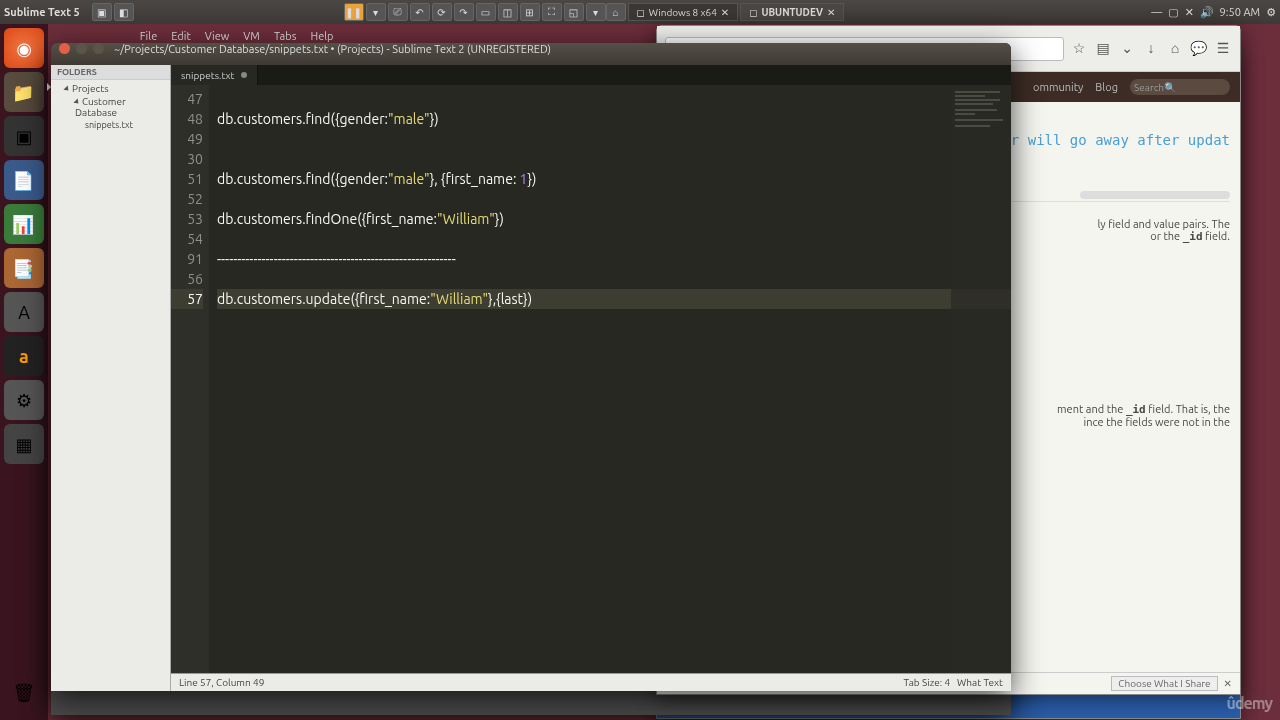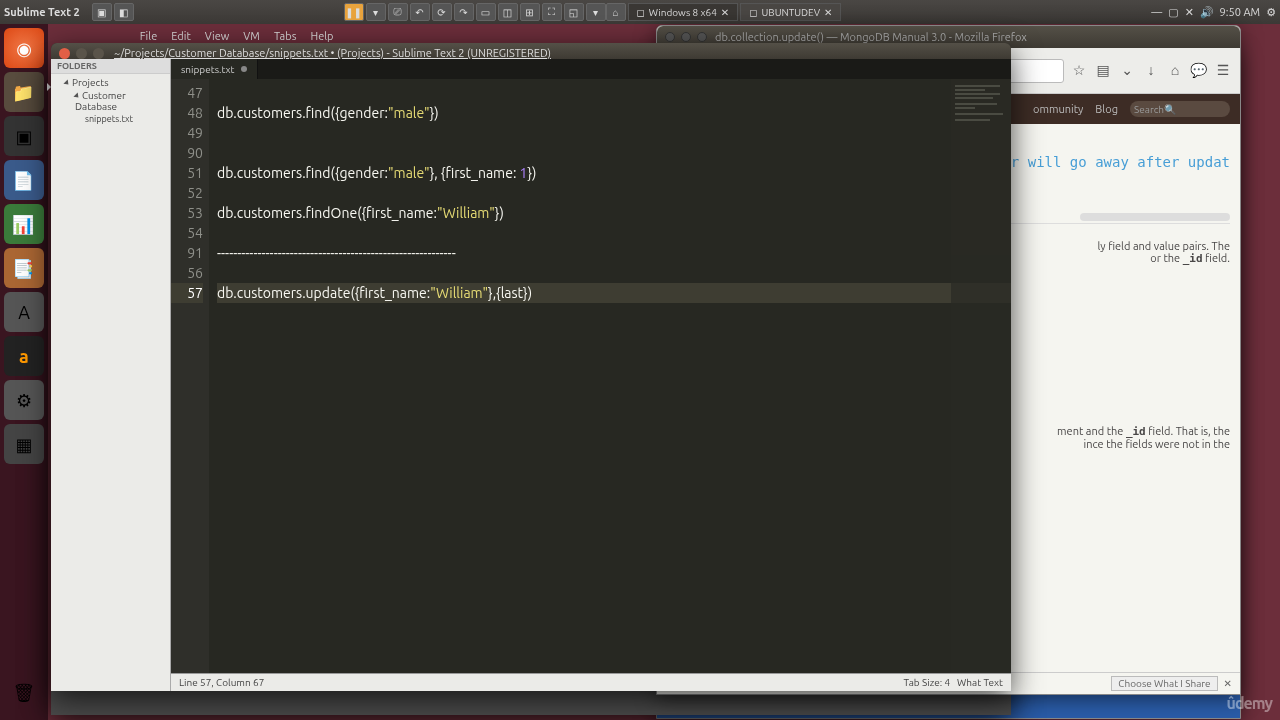--- a/index.html
+++ b/index.html
@@ -44,21 +44,21 @@
 .ff-ic { width: 18px; height: 18px; color: #555; font-size: 14px; text-align: center; }
 .ff-nav { height: 30px; background: #3d2c25; display: flex; align-items: center; justify-content: flex-end; padding: 0 10px; gap: 12px; color: #bbb; font-size: 11px; }
 .ff-search { width: 100px; height: 16px; background: #5a4a40; border-radius: 8px; display: flex; align-items: center; padding: 0 4px; color: #999; font-size: 10px; }
 .ff-body { padding: 10px; font-size: 11px; color: #494747; font-family: "Helvetica Neue", Arial; }
 .ff-code { color: #479ed6; font-family: monospace; font-size: 14px; }
 .ff-cookie { position: absolute; bottom: 0; left: 0; right: 0; height: 22px; background: #f5f5f0; border-top: 1px solid #ccc; display: flex; align-items: center; padding: 0 8px; font-size: 10px; color: #666; }
 .ff-cookie .btn { margin-left: auto; padding: 1px 6px; background: #eee; border: 1px solid #bbb; font-size: 10px; }
 
 
 .sublime { position: absolute; left: 51px; top: 43px; width: 960px; height: 648px; background: #272822; border-radius: 6px 6px 0 0; box-shadow: 0 8px 30px rgba(0,0,0,0.7); display: flex; flex-direction: column; }
-.st-titlebar { height: 16px; background: linear-gradient(#545047, #3e3a33); border-radius: 6px 6px 0 0; display: flex; align-items: flex-end; padding: 0 8px; color: #ddd; font-size: 11px; text-decoration: underline; }
+.st-titlebar { height: 22px; background: linear-gradient(#545047, #3e3a33); border-radius: 6px 6px 0 0; display: flex; align-items: flex-start; padding: 0 8px; color: #ddd; font-size: 11px; }
 .st-tlights { display: flex; gap: 6px; margin-right: 10px; }
 .stlight { width: 11px; height: 11px; border-radius: 50%; }
 .stlight.r { background: #e25f46; }
 .stlight.o { background: #5a544a; }
 .stlight.g { background: #5a544a; }
 .st-main { flex: 1; display: flex; min-height: 0; }
 .st-sidebar { width: 120px; background: #ebebe8; border-right: 1px solid #aaa; font-size: 10px; color: #444; }
 .st-sidebar .hdr { padding: 2px 6px; font-size: 9px; color: #666; background: #ddd; border-bottom: 1px solid #ccc; font-weight: bold; }
 .st-tree { padding: 2px 0; }
 .st-node { padding: 1px 4px 1px 14px; }
@@ -81,21 +81,21 @@
 .st-status { height: 18px; background: #ebebe8; border-top: 1px solid #999; display: flex; align-items: center; padding: 0 8px; font-size: 10px; color: #444; }
 .st-status .r { margin-left: auto; display: flex; gap: 7px; }
 
 
 .watermark { position: absolute; right: 8px; bottom: 8px; color: rgba(255,255,255,0.4); font-size: 16px; font-weight: bold; letter-spacing: -1px; }
 </style>
 </head>
 <body>
 
 <div class="topbar">
-  <span class="appname">Sublime Text 2</span>
+  <span class="appname">Sublime Text 5</span>
   <span class="ticons">
     <span class="tic">▣</span>
     <span class="tic">◧</span>
   </span>
   <span class="menus">
     <span class="mitem">File</span>
     <span class="mitem">Edit</span>
     <span class="mitem">View</span>
     <span class="mitem">VM</span>
     <span class="mitem">Tabs</span>
@@ -117,21 +117,21 @@
   </span>
   <span class="tabs">
     <span class="tic">⌂</span>
     <span class="wtab">
         <span>◻</span>
         <span>Windows 8 x64</span>
         <span>✕</span>
       </span>
     <span class="wtab active">
         <span>◻</span>
-        <span style="font-weight:normal">UBUNTUDEV</span>
+        <span style="font-weight:bold">UBUNTUDEV</span>
         <span>✕</span>
       </span>
   </span>
   <span class="spacer"></span>
   <span class="right">
     <span>—</span>
     <span>▢</span>
     <span>✕</span>
     <span>🔊</span>
     <span>9:50 AM</span>
@@ -149,28 +149,20 @@
   <div class="licon calc">📊</div>
   <div class="licon impress">📑</div>
   <div class="licon settings">A</div>
   <div class="licon amazon">a</div>
   <div class="licon settings">⚙</div>
   <div class="licon" style="background:#444">▦</div>
   <div class="licon trash">🗑</div>
 </div>
 
 <div class="firefox">
-  <div class="ff-titlebar">
-    <div class="ff-tlights">
-      <div class="tlight"></div>
-      <div class="tlight"></div>
-      <div class="tlight"></div>
-    </div>
-    <span>db.collection.update() — MongoDB Manual 3.0 - Mozilla Firefox</span>
-  </div>
   <div class="ff-toolbar">
     <div class="ff-url"></div>
     <span class="ff-ic">☆</span>
     <span class="ff-ic">▤</span>
     <span class="ff-ic">⌄</span>
     <span class="ff-ic">↓</span>
     <span class="ff-ic">⌂</span>
     <span class="ff-ic">💬</span>
     <span class="ff-ic">☰</span>
   </div>
@@ -227,21 +219,21 @@
         <div class="st-tab">
             <span>snippets.txt</span>
             <span class="dot"></span>
           </div>
       </div>
       <div class="st-codewrap">
         <div class="st-gutter" id="gutter">
             <div class="ln">47</div>
             <div class="ln">48</div>
             <div class="ln">49</div>
-            <div class="ln">90</div>
+            <div class="ln">30</div>
             <div class="ln">51</div>
             <div class="ln">52</div>
             <div class="ln">53</div>
             <div class="ln">54</div>
             <div class="ln">91</div>
             <div class="ln">56</div>
             <div class="ln cur">57</div>
           </div>
         <div class="st-code" id="code"><div>&nbsp;</div><div><span>db.customers.find({gender:</span><span class="s">"male"</span><span>})</span></div><div>&nbsp;</div><div>&nbsp;</div><div><span>db.customers.find({gender:</span><span class="s">"male"</span><span>}, {first_name: </span><span class="n">1</span><span>})</span></div><div>&nbsp;</div><div><span>db.customers.findOne({first_name:</span><span class="s">"William"</span><span>})</span></div><div>&nbsp;</div><div>-----------------------------------------------------------</div><div>&nbsp;</div><div class="cur"><span>db.customers.update({first_name:</span><span class="s">"William"</span><span>},{last})</span></div></div>
         <div class="st-minimap">
@@ -249,21 +241,21 @@
           <div class="mm-blob" style="top:10px;width:30px"></div>
           <div class="mm-blob" style="top:14px"></div>
           <div class="mm-blob" style="top:18px;width:38px"></div>
           <div class="mm-blob" style="top:24px;width:42px"></div>
           <div class="mm-blob" style="top:28px;width:20px"></div>
           <div class="mm-blob" style="top:34px;width:48px"></div>
           <div class="mm-blob" style="top:40px;width:35px"></div>
         </div>
       </div>
       <div class="st-status">
-        <span>Line 57, Column 67</span>
+        <span>Line 57, Column 49</span>
         <span class="r">
           <span>Tab Size: 4</span>
           <span>What Text</span>
         </span>
       </div>
     </div>
   </div>
 </div>
 
 <div class="watermark">ûdemy</div>

